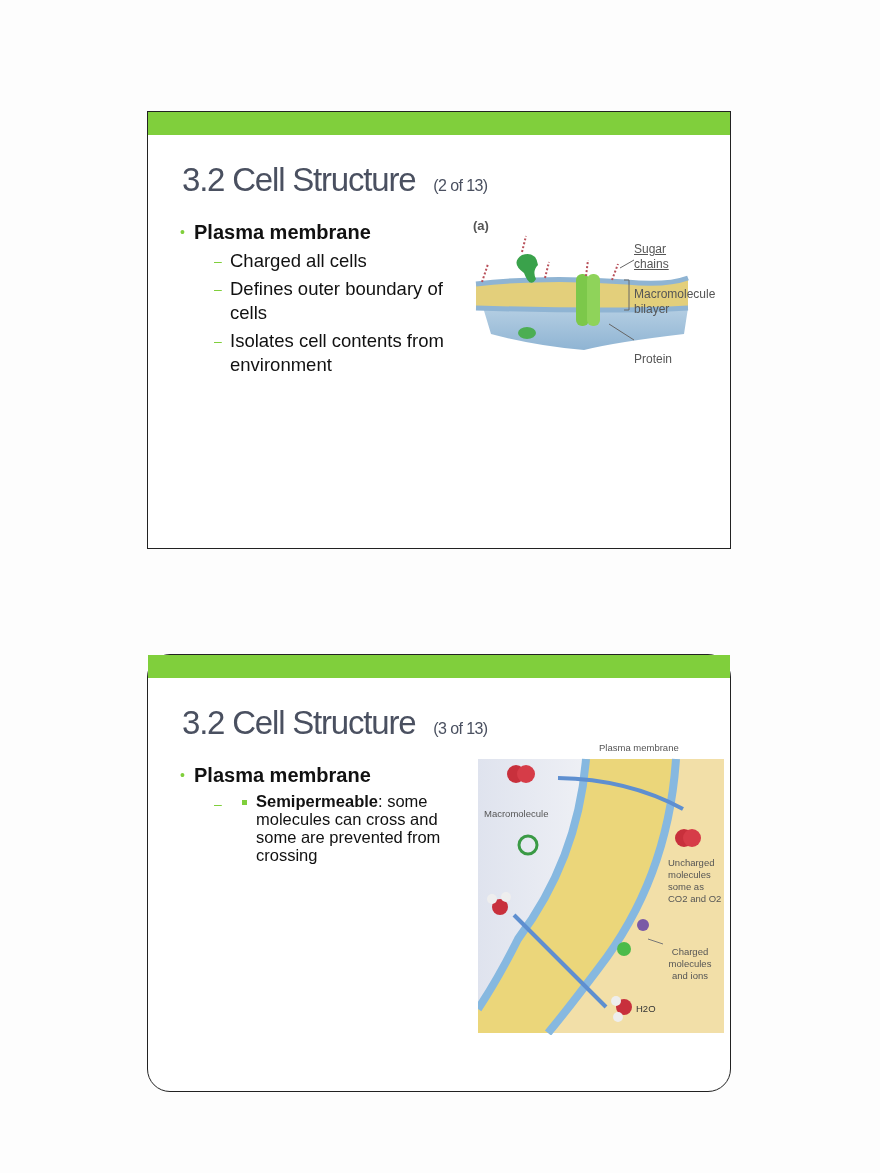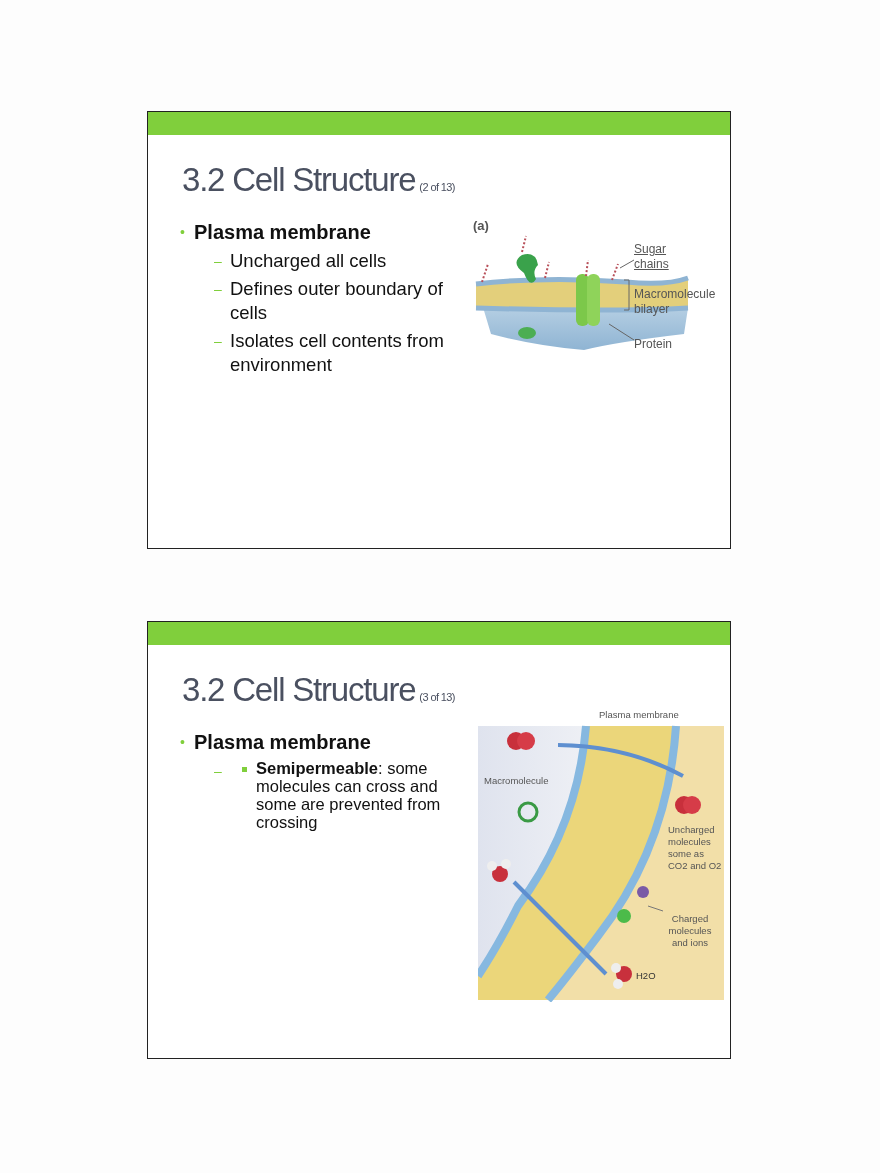--- a/index.html
+++ b/index.html
@@ -6,47 +6,47 @@
   body {
     width: 880px; height: 1173px; background: #fdfdfd;
     position: relative; overflow: hidden;
     font-family: "Liberation Sans", sans-serif;
   }
   .slide {
     position: absolute; left: 147px; width: 584px; height: 438px;
     border: 1.5px solid #222; background: #fff; box-sizing: border-box;
   }
   #slide1 { top: 111px; }
-  #slide2 { top: 621px; }
+  #slide2 { top: 654px; border-radius: 23px; }
   .greenbar { position: absolute; left: 0; top: 0; right: 0; height: 23px; background: #80cf3c; }
   .title {
     position: absolute; left: 34px; top: 49px;
     font-size: 33px; color: #4a5060; letter-spacing: -1.2px; white-space: nowrap;
   }
-  .title .sub { font-size: 11px; letter-spacing: -0.6px; margin-left: 4px; }
+  .title .sub { font-size: 16px; letter-spacing: -0.6px; margin-left: 18px; }
   .bullets { position: absolute; left: 32px; color: #111; }
   .l1 { font-size: 20px; font-weight: bold; position: relative; padding-left: 14px; line-height: 26px; }
   .l1 .dot { position: absolute; left: 0; top: 0; color: #80cf3c; font-weight: normal; font-size: 14px; }
   .l2 { font-size: 18.5px; position: relative; padding-left: 50px; line-height: 24px; margin-top: 4px; }
   .l2 .dash { position: absolute; left: 34px; top: 0; color: #80cf3c; font-size: 14px; }
   .l3 { font-size: 16.5px; position: relative; padding-left: 76px; line-height: 18px; margin-top: 4px; }
   .l3 .sq { position: absolute; left: 62px; top: 8px; width: 5px; height: 5px; background: #80cf3c; }
   .fig { position: absolute; }
   .lbl { position: absolute; font-size: 12px; color: #555; line-height: 15px; }
   .lbl2 { position: absolute; font-size: 9.5px; color: #555; line-height: 12px; }
 </style>
 </head>
 <body>
 
 <div class="slide" id="slide1">
   <div class="greenbar"></div>
   <div class="title"><span>3.2 Cell Structure</span><span class="sub">(2 of 13)</span></div>
   <div class="bullets" style="top:107px; width:270px;">
     <div class="l1"><span class="dot">•</span><span>Plasma membrane</span></div>
-    <div class="l2"><span class="dash">–</span><span>Uncharged all cells</span></div>
+    <div class="l2"><span class="dash">–</span><span>Charged all cells</span></div>
     <div class="l2"><span class="dash">–</span><span>Defines outer boundary of cells</span></div>
     <div class="l2"><span class="dash">–</span><span>Isolates cell contents from environment</span></div>
   </div>
 
   <div class="fig" style="left:318px; top:104px; width:260px; height:170px;">
     <div class="lbl" style="left:7px; top:2px; font-weight:bold; font-size:13px;">(a)</div>
     <svg width="260" height="170" style="position:absolute;left:0;top:0">
       <defs>
         <linearGradient id="bl" x1="0" y1="0" x2="0" y2="1">
           <stop offset="0" stop-color="#cfe1ee"></stop>
@@ -67,21 +67,21 @@
         <line x1="79" y1="62" x2="83" y2="46"></line>
           <line x1="120" y1="60" x2="122" y2="44"></line>
         <line x1="146" y1="64" x2="152" y2="48"></line>
       </g>
       <line x1="154" y1="52" x2="168" y2="44" stroke="#666"></line>
       <path d="M158,64 h5 v30 h-5" stroke="#666" fill="none"></path>
       <line x1="143" y1="108" x2="168" y2="124" stroke="#666"></line>
     </svg>
     <div class="lbl" style="left:168px; top:26px; width:70px;text-decoration:underline;">Sugar chains</div>
     <div class="lbl" style="left:168px; top:71px; width:80px;">Macromolecule bilayer</div>
-    <div class="lbl" style="left:168px; top:121px;">Protein</div>
+    <div class="lbl" style="left:168px; top:136px;">Protein</div>
   </div>
 </div>
 
 <div class="slide" id="slide2">
   <div class="greenbar"></div>
   <div class="title"><span>3.2 Cell Structure</span><span class="sub">(3 of 13)</span></div>
   <div class="bullets" style="top:107px; width:290px;">
     <div class="l1"><span class="dot">•</span><span>Plasma membrane</span></div>
     <div class="l2"><span class="dash">–</span></div>
     <div class="l3"><span class="sq"></span><b>Semipermeable</b><span>: some molecules can cross and some are prevented from crossing</span></div>

